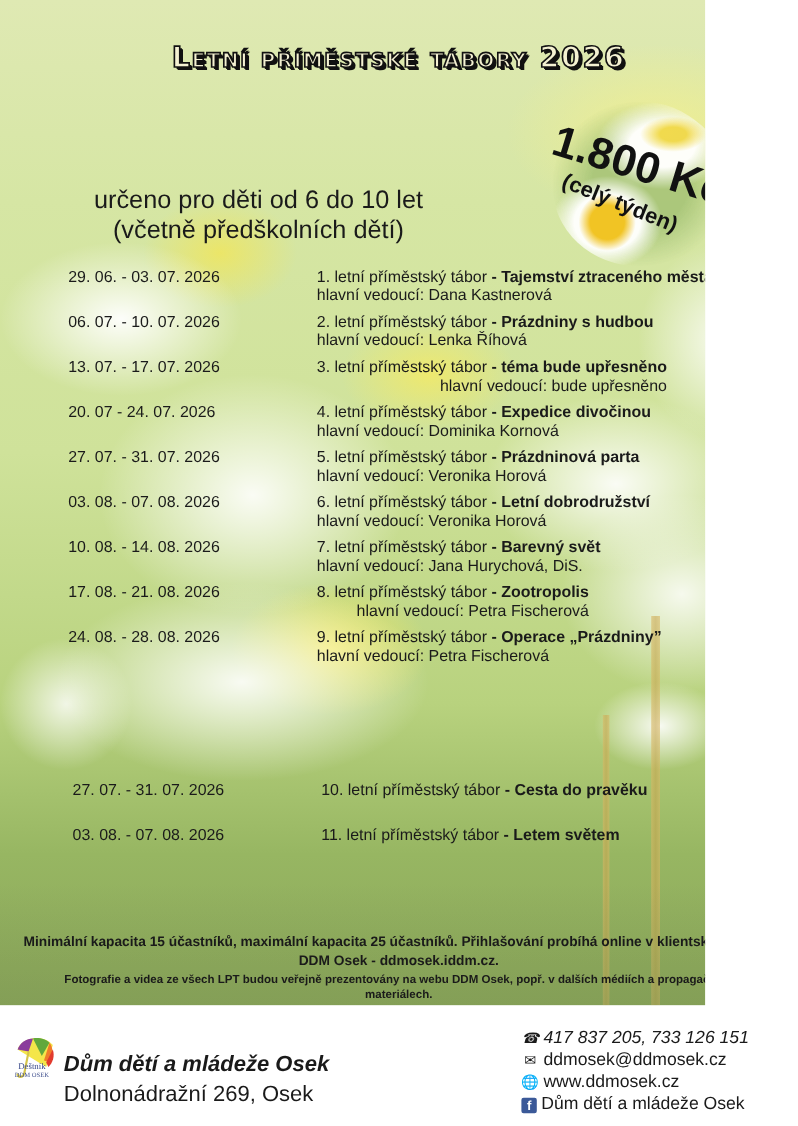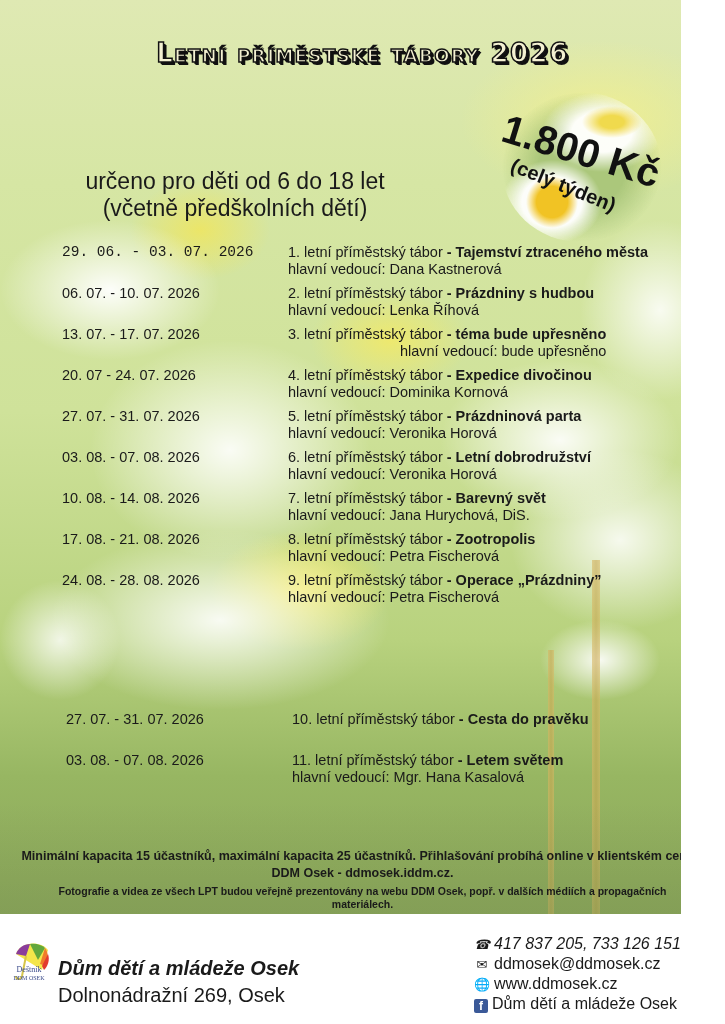--- a/index.html
+++ b/index.html
@@ -17,21 +17,20 @@
       radial-gradient(ellipse 90px 60px at 300px 590px, rgba(250,235,90,0.85), rgba(250,235,90,0) 100%),
       radial-gradient(ellipse 80px 50px at 390px 340px, rgba(250,235,90,0.7), rgba(250,235,90,0) 100%),
       radial-gradient(ellipse 70px 50px at 200px 230px, rgba(245,230,80,0.7), rgba(245,230,80,0) 100%),
       radial-gradient(ellipse 120px 80px at 560px 440px, rgba(255,255,255,0.9), rgba(255,255,255,0) 100%),
       radial-gradient(ellipse 110px 90px at 620px 540px, rgba(255,255,255,0.85), rgba(255,255,255,0) 100%),
       radial-gradient(ellipse 80px 90px at 660px 310px, rgba(255,255,255,0.85), rgba(255,255,255,0) 100%),
       radial-gradient(ellipse 140px 80px at 600px 120px, rgba(245,240,140,0.8), rgba(245,240,140,0) 100%),
       radial-gradient(ellipse 60px 60px at 60px 640px, rgba(255,255,255,0.8), rgba(255,255,255,0) 100%),
       radial-gradient(ellipse 60px 40px at 600px 660px, rgba(255,255,255,0.9), rgba(255,255,255,0) 100%),
       linear-gradient(180deg, #dfe9b3 0%, #d6e6a4 20%, #cfe29a 45%, #b8d27e 70%, #97b662 85%, #8aa65a 100%);
-    padding-left: 40px;
   }
   .poster::after {
     content: ""; position: absolute; left: 0; right: 0; bottom: 0; height: 110px;
     background: linear-gradient(180deg, rgba(140,165,90,0) 0%, rgba(120,145,80,0.35) 100%);
   }
   .stem { position: absolute; width: 8px; background: linear-gradient(90deg,#d9b864,#c9a650,#d9b864); opacity: .6; }
 
   .title {
     position: absolute; left: 0; width: 725px; top: 38px; text-align: center;
     font-family: "DejaVu Sans", sans-serif; font-weight: bold; font-size: 26px;
@@ -106,27 +105,27 @@
 
   <div class="title">Letní příměstské tábory 2026</div>
 
   <div class="badge">
     <div class="badge-bg"></div>
     <div class="price">1.800 Kč</div>
     <div class="price-sub">(celý týden)</div>
   </div>
 
   <div class="section-head" style="left:40px; top:168px; width:390px;">
-    <div>určeno pro děti od 6 do 18 let</div>
+    <div>určeno pro děti od 6 do 10 let</div>
     <div>(včetně předškolních dětí)</div>
   </div>
 
   <div class="rows" style="top:244px;">
     <div class="row" style="top:0px;">
-      <span class="date" style="left:62px;font-family:Liberation Mono, monospace;">29. 06. - 03. 07. 2026</span>
+      <span class="date" style="left:62px;">29. 06. - 03. 07. 2026</span>
       <div class="desc" style="left:288px;">
         <div><span>1. letní příměstský tábor</span><b> - Tajemství ztraceného města</b></div>
         <div>hlavní vedoucí: Dana Kastnerová</div>
       </div>
     </div>
     <div class="row" style="top:41px;">
       <span class="date" style="left:62px;text-align:center;">06. 07. - 10. 07. 2026</span>
       <div class="desc" style="left:288px;">
         <div><span>2. letní příměstský tábor</span><b> - Prázdniny s hudbou</b></div>
         <div>hlavní vedoucí: Lenka Říhová</div>
@@ -160,21 +159,21 @@
         <div>hlavní vedoucí: Veronika Horová</div>
       </div>
     </div>
     <div class="row" style="top:246px;">
       <span class="date" style="left:62px;">10. 08. - 14. 08. 2026</span>
       <div class="desc" style="left:288px;">
         <div><span>7. letní příměstský tábor</span><b> - Barevný svět</b></div>
         <div>hlavní vedoucí: Jana Hurychová, DiS.</div>
       </div>
     </div>
-    <div class="row" style="top:287px;">
+    <div class="row" style="top:287px;text-align:right;">
       <span class="date" style="left:62px;">17. 08. - 21. 08. 2026</span>
       <div class="desc" style="left:288px;">
         <div><span>8. letní příměstský tábor</span><b> - Zootropolis</b></div>
         <div>hlavní vedoucí: Petra Fischerová</div>
       </div>
     </div>
     <div class="row" style="top:328px;">
       <span class="date" style="left:62px;">24. 08. - 28. 08. 2026</span>
       <div class="desc" style="left:288px;">
         <div><span>9. letní příměstský tábor</span><b> - Operace „Prázdniny”</b></div>
@@ -188,21 +187,20 @@
     <div class="row" style="top:0px;">
       <span class="date" style="left:66px;">27. 07. - 31. 07. 2026</span>
       <div class="desc" style="left:292px;">
         <div><span>10. letní příměstský tábor</span><b> - Cesta do pravěku</b></div>
       </div>
     </div>
     <div class="row" style="top:41px;">
       <span class="date" style="left:66px;">03. 08. - 07. 08. 2026</span>
       <div class="desc" style="left:292px;">
         <div><span>11. letní příměstský tábor</span><b> - Letem světem</b></div>
-        <div>hlavní vedoucí: Mgr. Hana Kasalová</div>
       </div>
     </div>
   </div>
 
   <div class="note note1">
     <div style="width:690px; margin:0 auto;">Minimální kapacita 15 účastníků, maximální kapacita 25 účastníků. Přihlašování probíhá online v klientském centru DDM Osek - ddmosek.iddm.cz.</div>
   </div>
   <div class="note note2">
     <div style="width:650px; margin:0 auto;">Fotografie a videa ze všech LPT budou veřejně prezentovány na webu DDM Osek, popř. v dalších médiích a propagačních materiálech.</div>
   </div>

